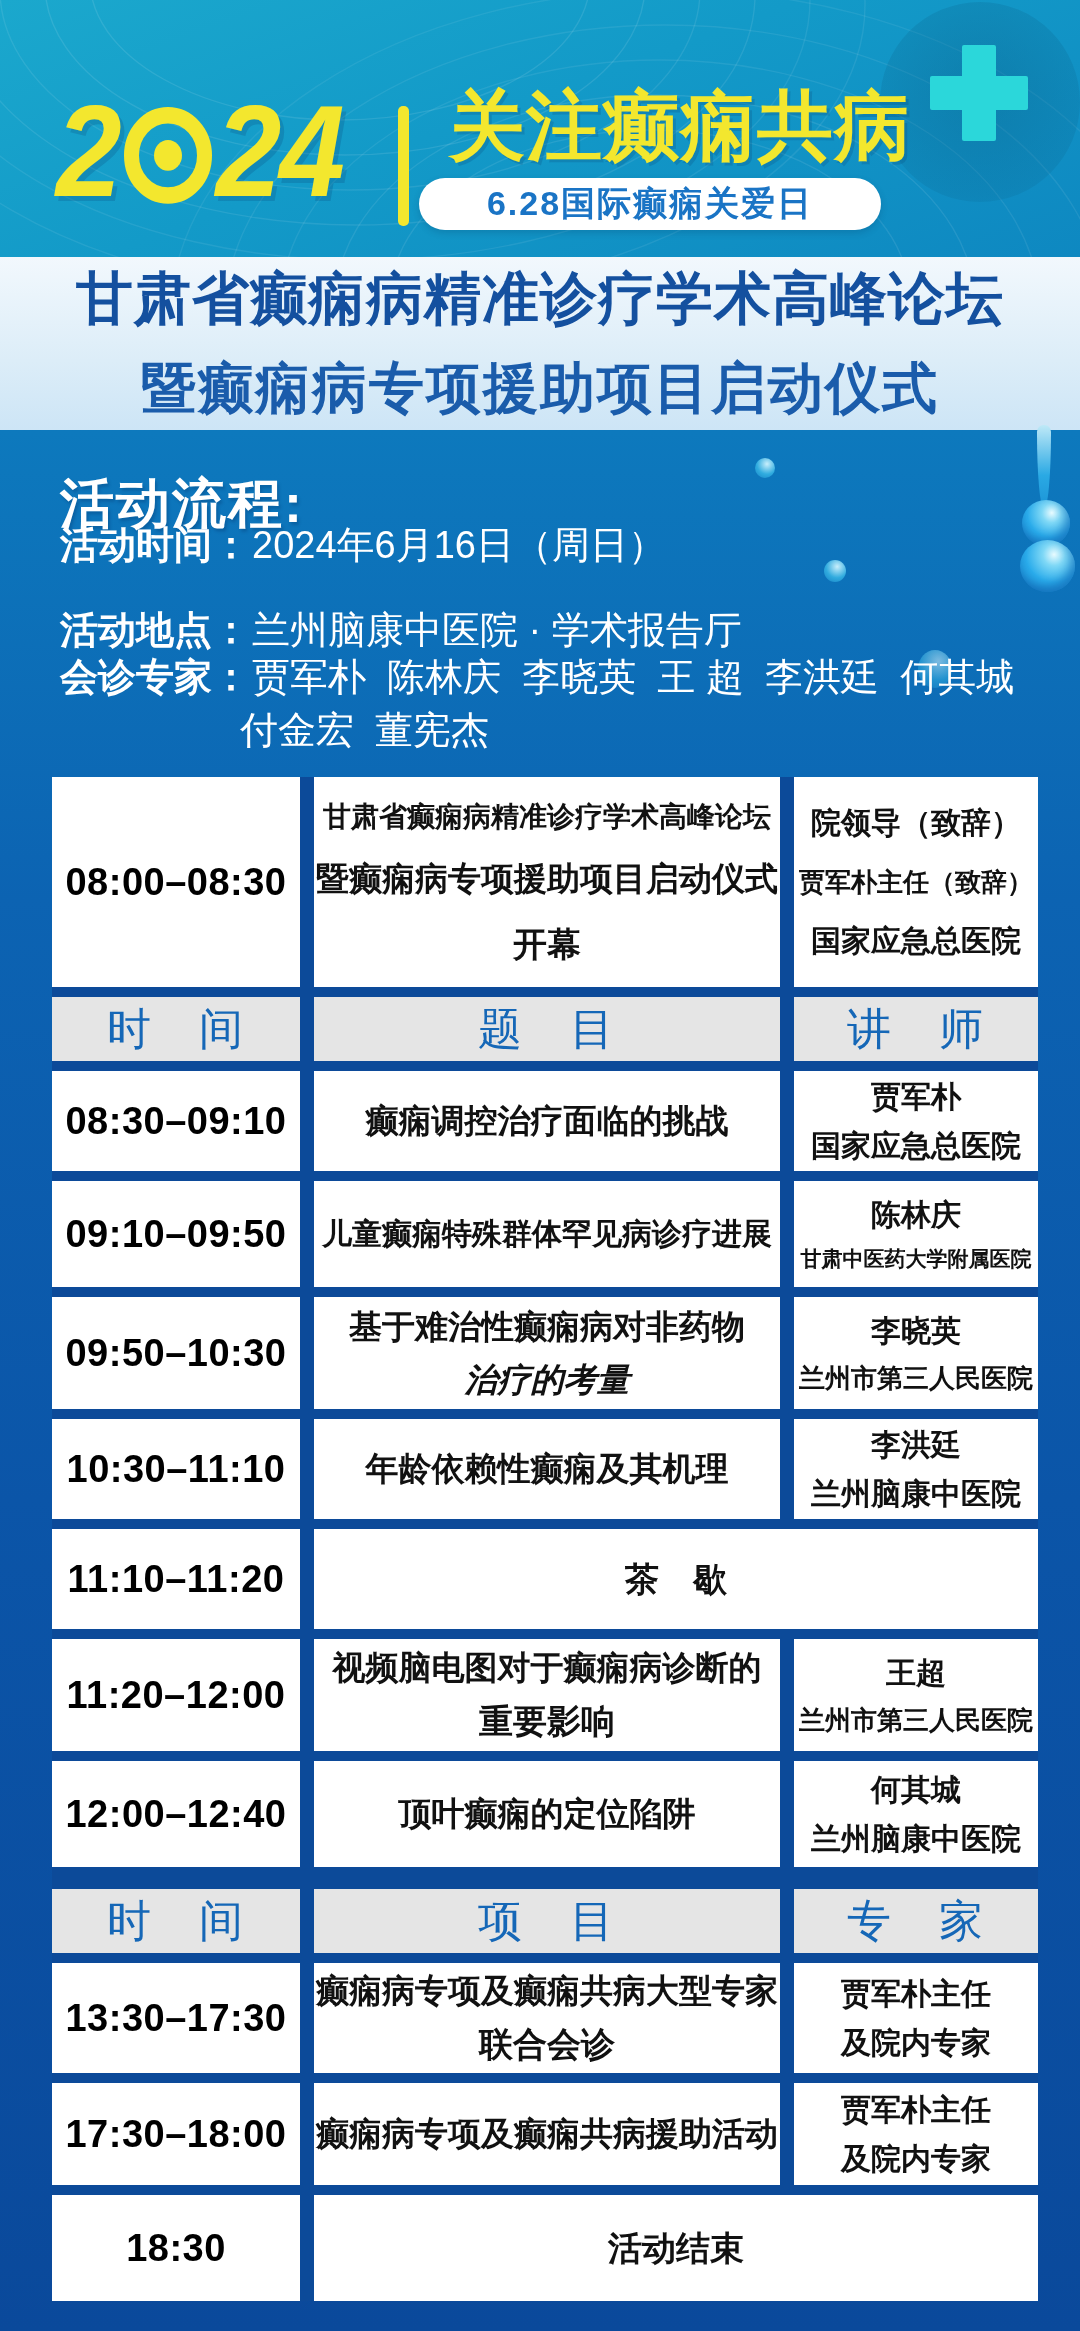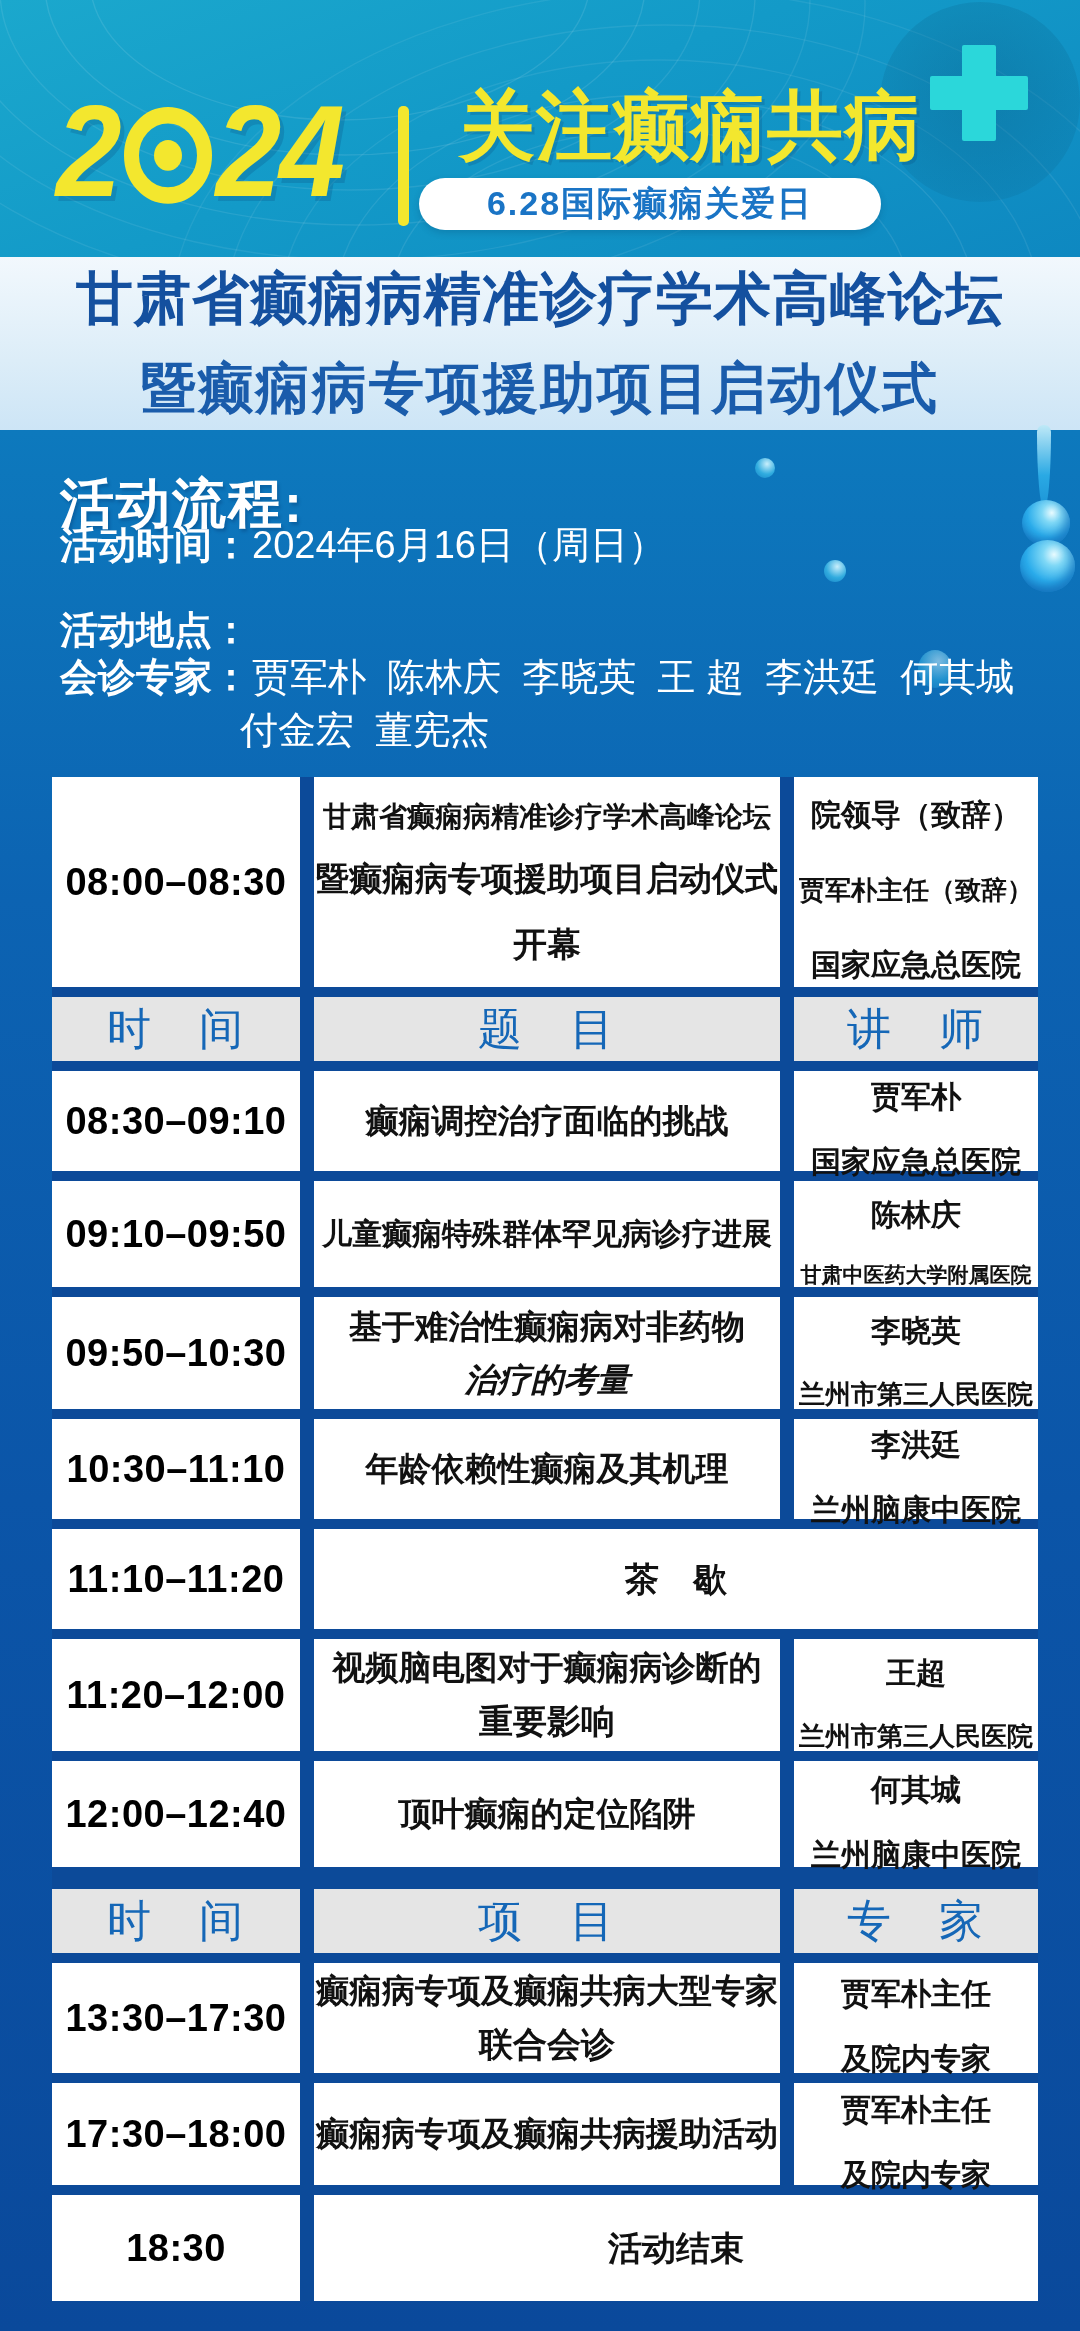--- a/index.html
+++ b/index.html
@@ -29,21 +29,21 @@
   .o-ring{
     display:inline-block;width:88px;height:88px;border:15px solid #f3e72e;border-radius:50%;
     margin:0 4px;position:relative;transform:translateY(4px);
   }
   .o-dot{
     position:absolute;left:50%;top:50%;width:28px;height:28px;margin:-14px 0 0 -14px;
     background:#f3e72e;border-radius:50%;
   }
   .v-bar{position:absolute;left:398px;top:106px;width:11px;height:120px;background:#f3e72e;border-radius:5px;}
   .slogan{
-    position:absolute;left:455px;top:76px;width:470px;text-align:center;
+    position:absolute;left:445px;top:76px;width:470px;text-align:center;
     font-size:76px;font-weight:900;color:#f3e72e;letter-spacing:1px;white-space:nowrap;
     text-shadow:3px 3px 0 rgba(8,70,120,.22);
   }
   .pill{
     position:absolute;left:419px;top:178px;width:462px;height:52px;background:#ffffff;border-radius:28px;
     display:flex;align-items:center;justify-content:center;
     font-size:34px;font-weight:700;color:#1a74c5;letter-spacing:2px;
     box-shadow:0 3px 7px rgba(0,40,80,.18);
   }
   
@@ -90,21 +90,21 @@
   }
   .cell{
     background:#ffffff;display:flex;flex-direction:column;align-items:center;justify-content:center;
     text-align:center;color:#111;gap:12px;padding:4px 8px;
   }
   .tall{gap:24px;}
   .c-time{font-size:38px;font-weight:800;color:#000;letter-spacing:0.5px;white-space:nowrap;}
   .c-head{background:#e5e5e5;color:#1567b7;font-size:44px;font-weight:400;letter-spacing:2px;}
   .ln{line-height:1.25;font-weight:600;white-space:nowrap;}
   .c-content .ln{font-size:33px;}
-  .c-speaker .ln{font-size:30px;margin-top:16px;}
+  .c-speaker .ln{font-size:30px;}
   .span2{grid-column:2/4;}
   .spacer{grid-column:1/4;background:transparent;}
 </style>
 </head>
 <body>
 
 <div class="poster">
 
   <div class="banner">
     <svg class="waves" width="1080" height="257">
@@ -149,21 +149,21 @@
   <div class="drop sphere s2"></div>
   <div class="drop mini m1"></div>
   <div class="drop mini m2"></div>
   <div class="drop mini m3"></div>
 
   <div class="section-heading">活动流程:</div>
   <div class="info-line il-1">
     <span class="info-label">活动时间：</span><span class="info-value">2024年6月16日（周日）</span>
   </div>
   <div class="info-line il-2">
-    <span class="info-label">活动地点：</span>
+    <span class="info-label">活动地点：</span><span class="info-value">兰州脑康中医院 · 学术报告厅</span>
   </div>
   <div class="info-line il-3">
     <span class="info-label">会诊专家：</span><span class="info-value">贾军朴  陈林庆  李晓英  王 超  李洪廷  何其城</span>
   </div>
   <div class="info-cont il-4">付金宏  董宪杰</div>
 
   <div class="table">
 
     <div class="cell c-time tall">08:00–08:30</div>
     <div class="cell c-content tall">

